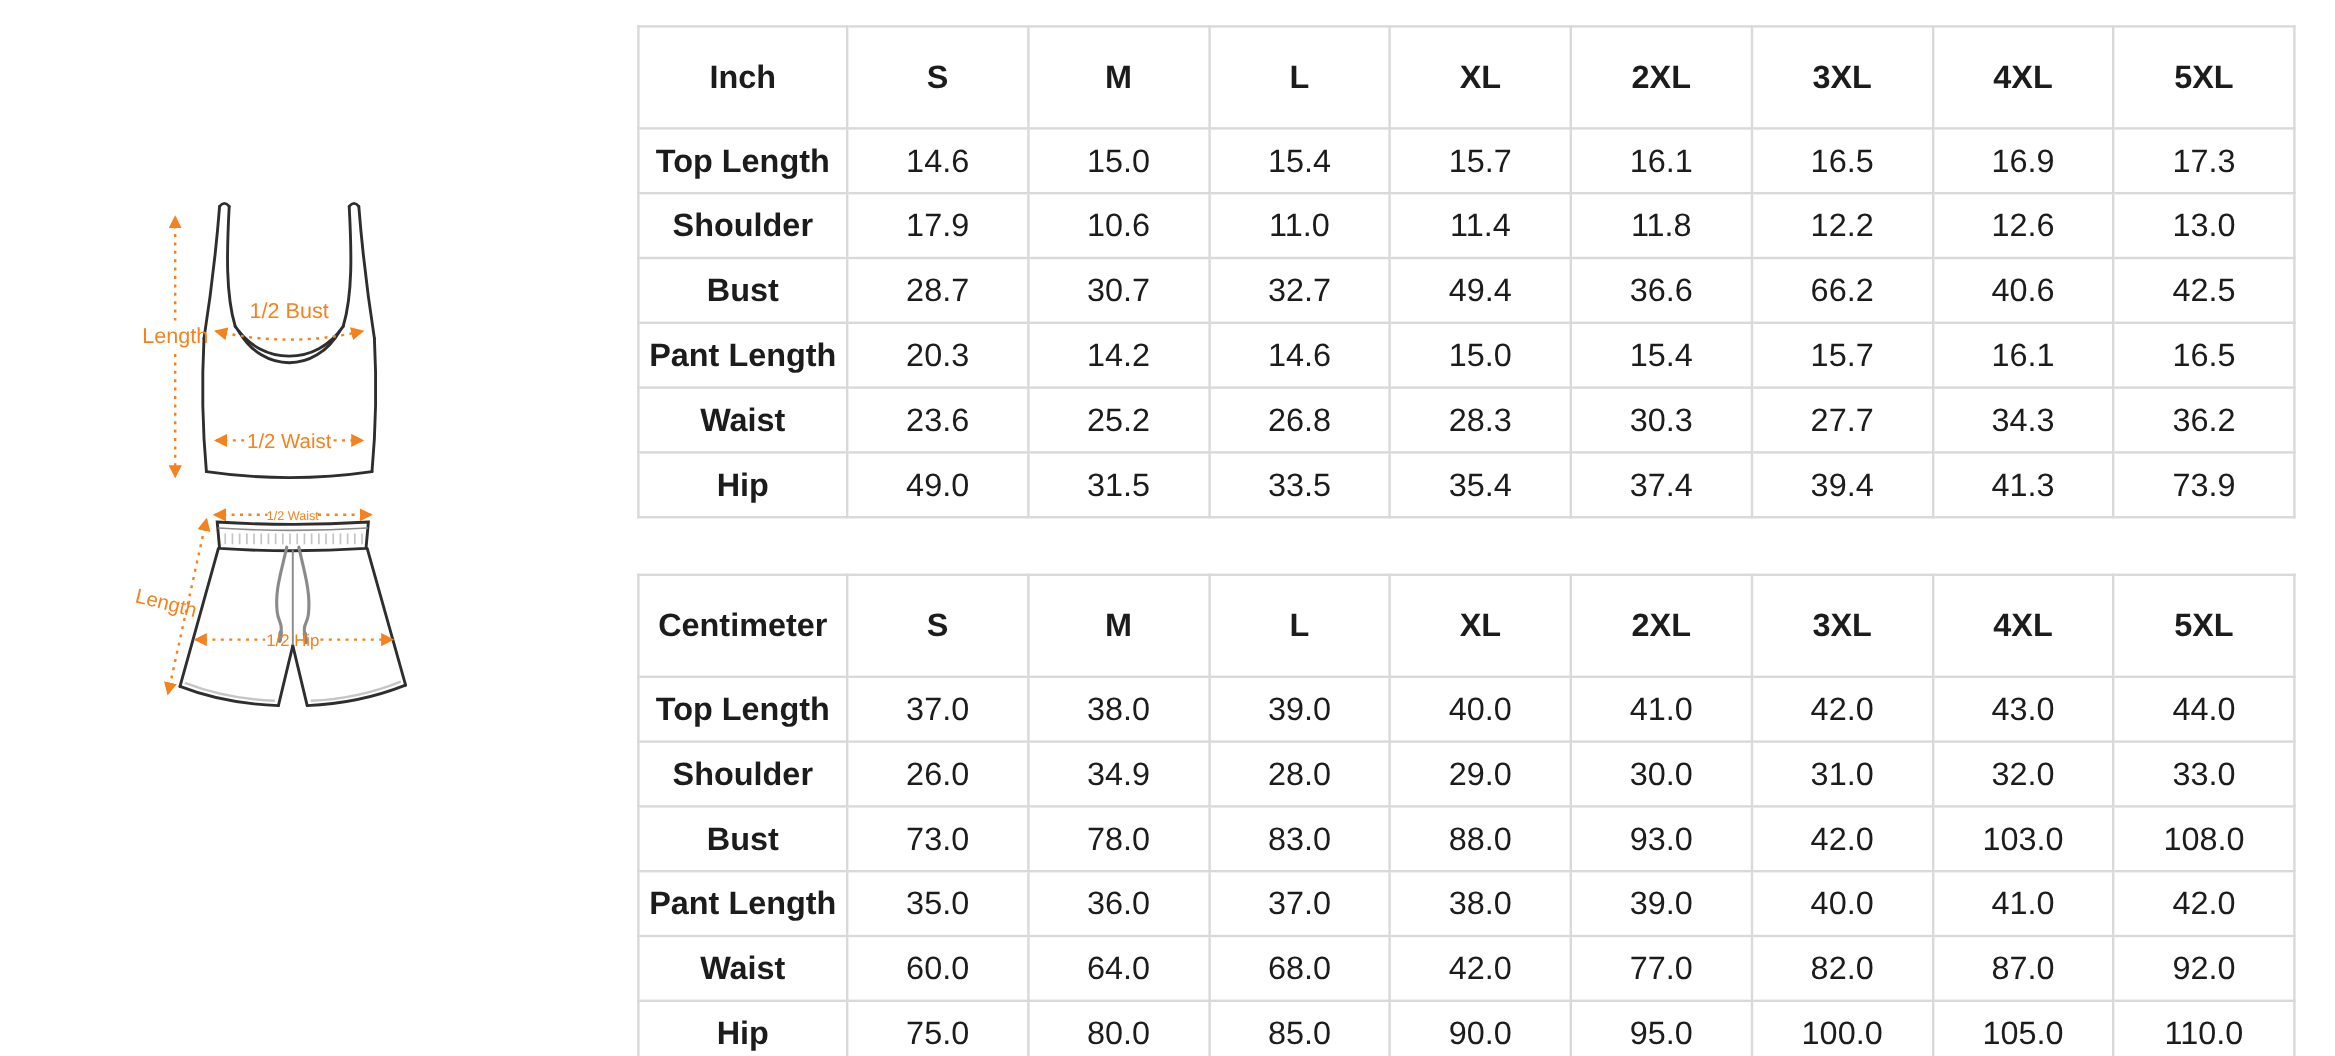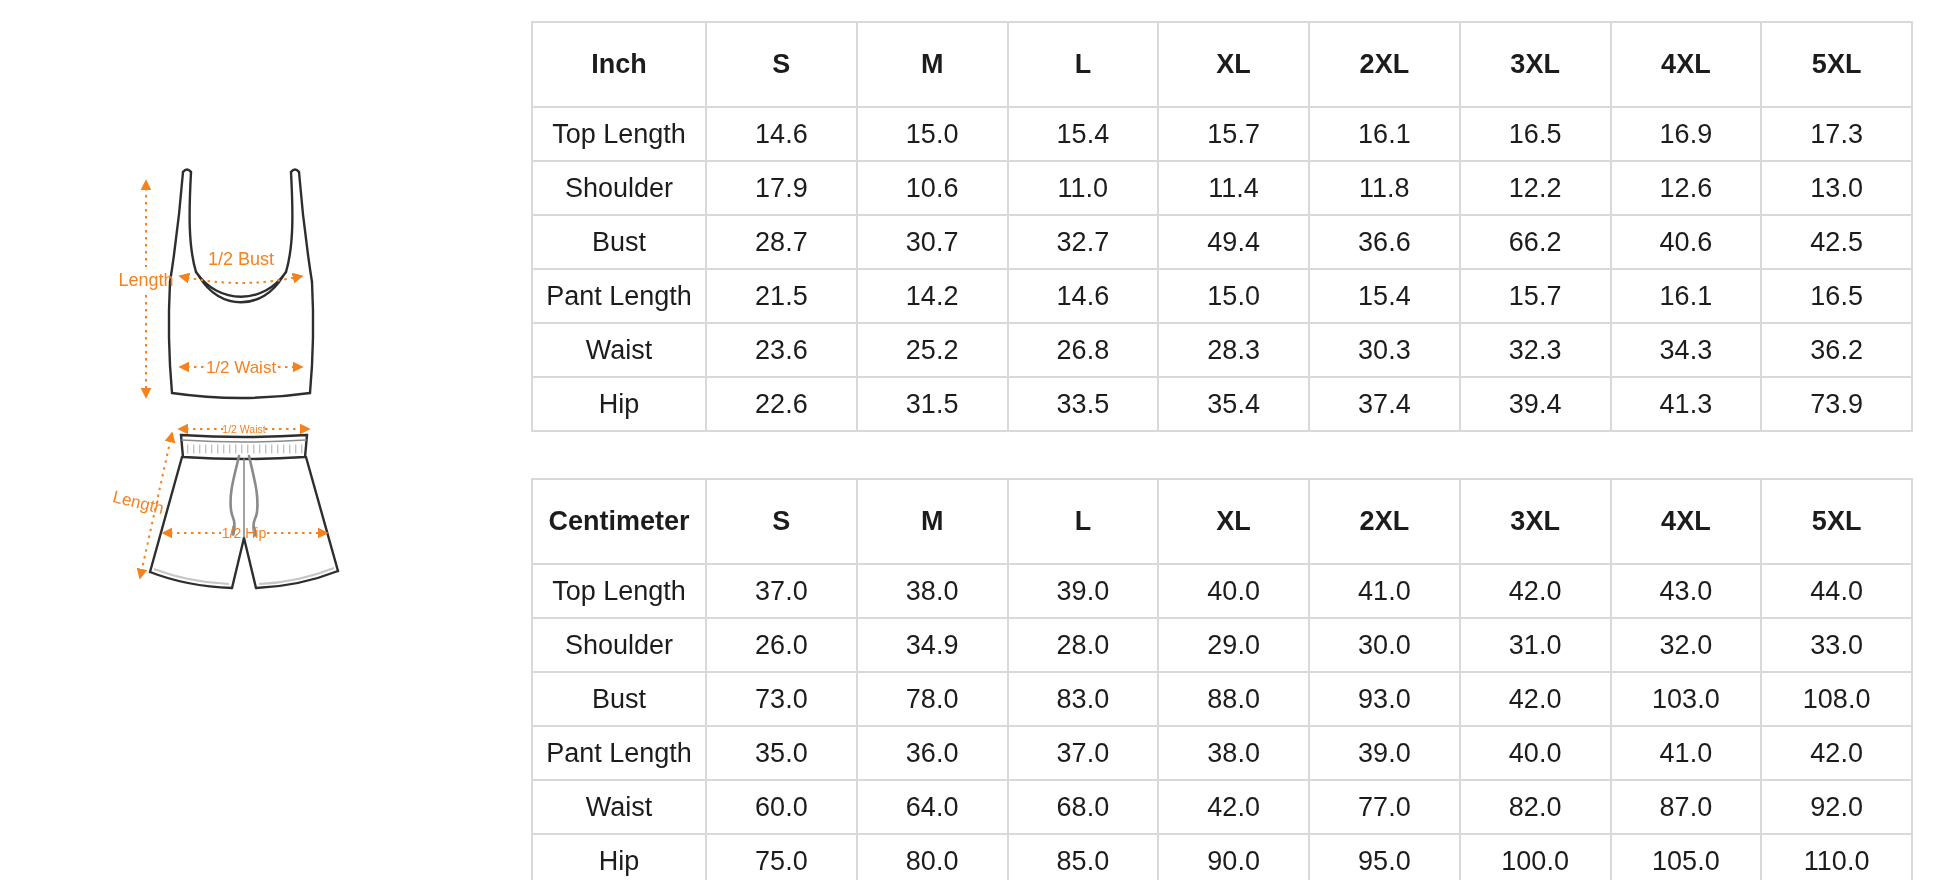--- a/index.html
+++ b/index.html
@@ -44,21 +44,21 @@
     text-align: center;
     vertical-align: middle;
     padding: 0;
     font-size: 27px;
     color: var(--text, #1c1c1c);
     overflow: hidden;
     white-space: nowrap;
   }
   .size-table thead th { height: 83px; font-weight: bold; margin-left: 16px; }
   .size-table tbody th, .size-table tbody td { height: 52px; }
-  .size-table tbody th { font-weight: normal; }
+  .size-table tbody th { font-weight: bold; }
   .size-table tbody td { font-weight: normal; }
   .size-table col.c-label { width: 174px; }
   .size-table col.c-size  { width: 150.75px; }
 </style>
 </head>
 <body>
 
 <div class="canvas">
 
   <div class="diagram-panel">
@@ -194,43 +194,43 @@
             <td>30.7</td>
             <td>32.7</td>
             <td>49.4</td>
             <td>36.6</td>
             <td>66.2</td>
             <td>40.6</td>
             <td>42.5</td>
           </tr>
           <tr>
             <th>Pant Length</th>
-            <td>21.5</td>
+            <td>20.3</td>
             <td>14.2</td>
             <td>14.6</td>
             <td>15.0</td>
             <td>15.4</td>
             <td>15.7</td>
             <td>16.1</td>
             <td>16.5</td>
           </tr>
           <tr>
             <th>Waist</th>
             <td>23.6</td>
             <td>25.2</td>
             <td>26.8</td>
             <td>28.3</td>
             <td>30.3</td>
-            <td>32.3</td>
+            <td>27.7</td>
             <td>34.3</td>
             <td>36.2</td>
           </tr>
           <tr>
             <th>Hip</th>
-            <td>22.6</td>
+            <td>49.0</td>
             <td>31.5</td>
             <td>33.5</td>
             <td>35.4</td>
             <td>37.4</td>
             <td>39.4</td>
             <td>41.3</td>
             <td>73.9</td>
           </tr>
         </tbody>
       </table>

